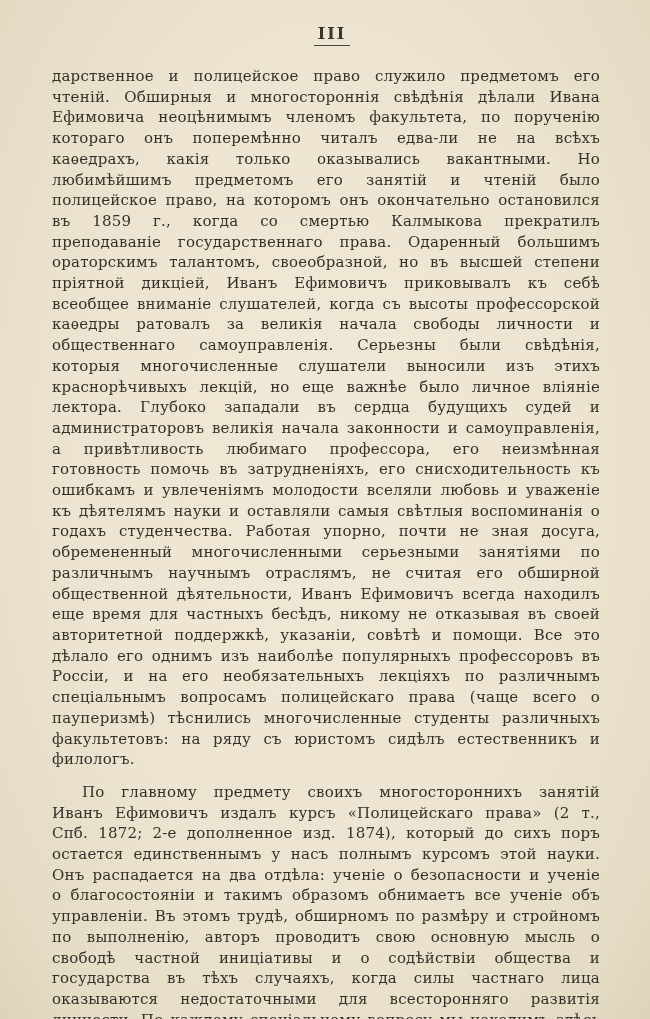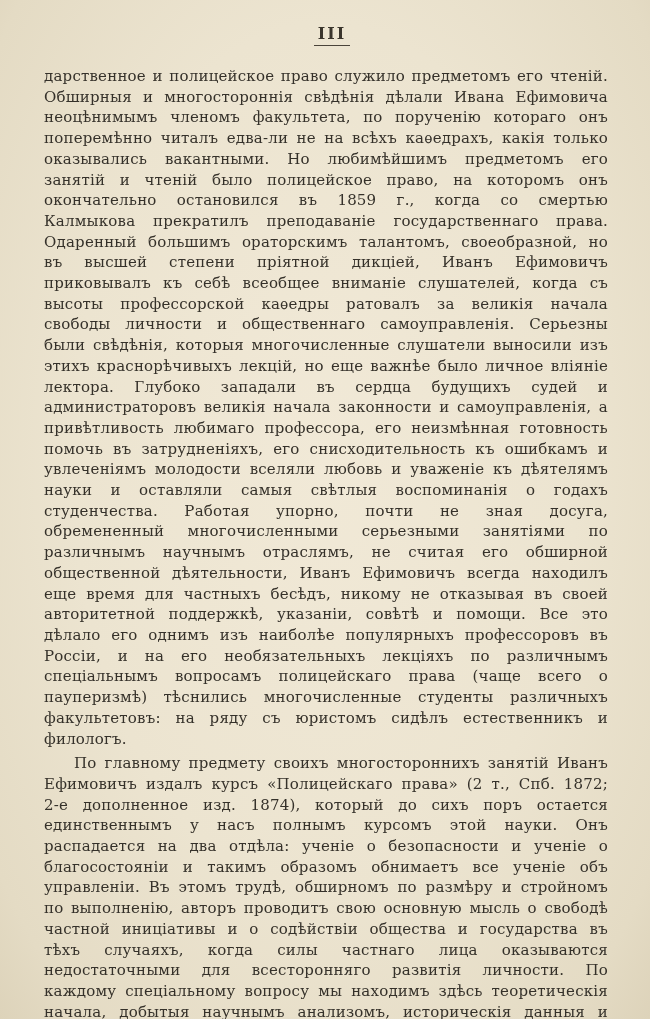--- a/index.html
+++ b/index.html
@@ -36,21 +36,21 @@
   .body-text {
     font-size: 15px;
     line-height: 20.7px;
     text-align: justify;
     letter-spacing: 0.2px;
     word-spacing: 1.5px;
     color: #35312a;
     text-rendering: optimizeLegibility;
   }
   .para {
-    margin: 4px;
+    margin: 12px;
     text-indent: 30px;
   }
   .para.no-indent {
     text-indent: 0;
   }
 </style>
 </head>
 <body>
 
 <div class="page">

